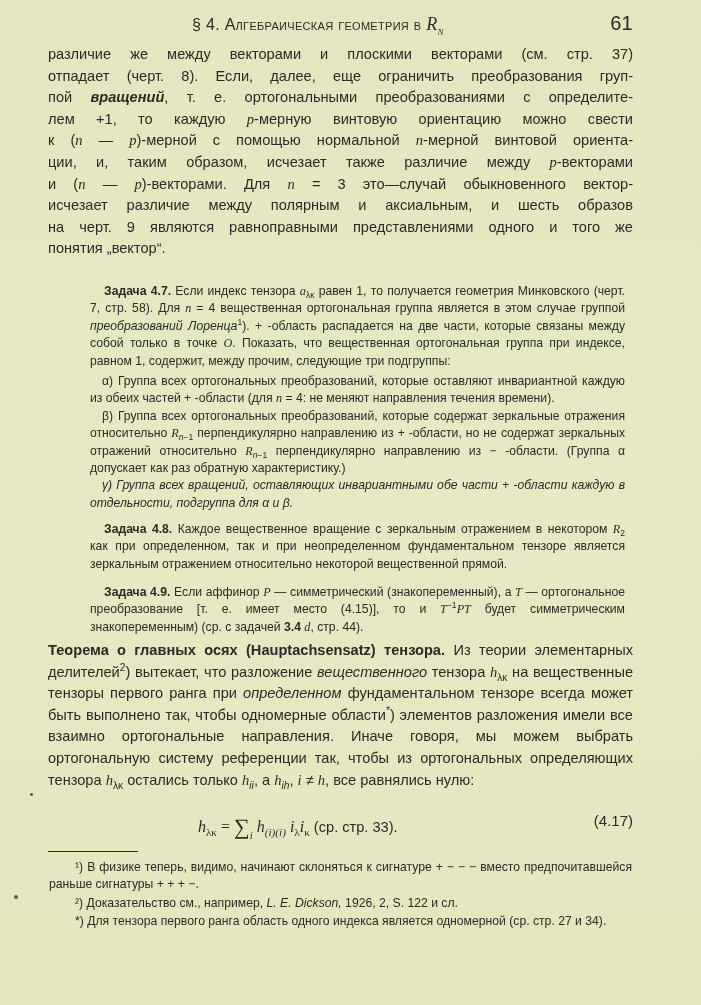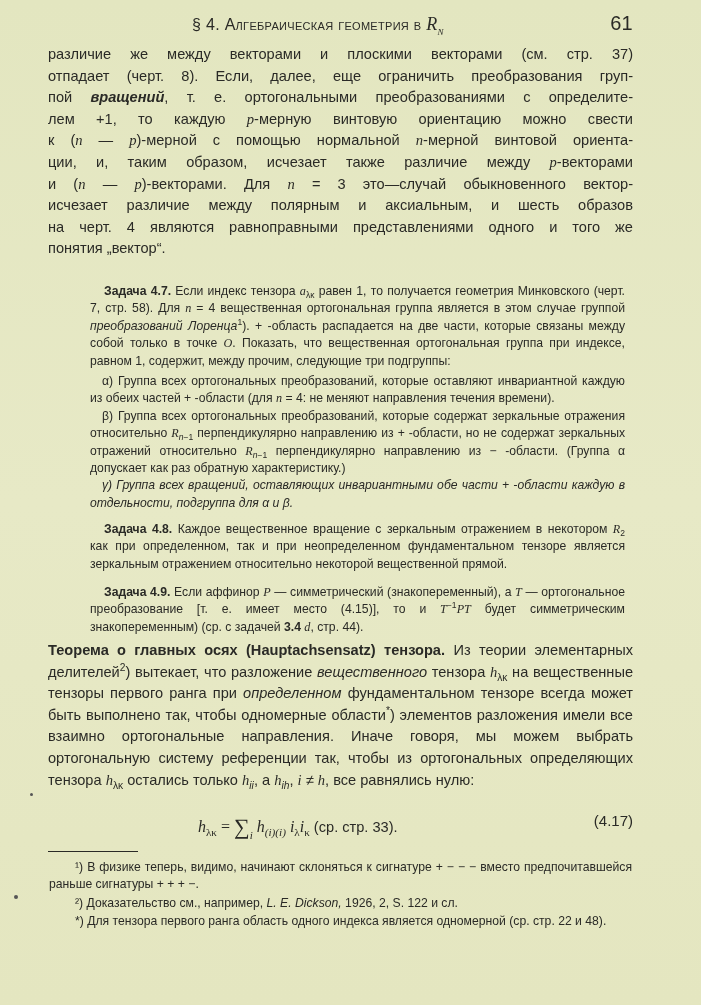--- a/index.html
+++ b/index.html
@@ -146,21 +146,21 @@
 
   <div class="body-text">
     <p style="text-align:justify;text-align-last:justify;">различие же между векторами и плоскими векторами (см. стр. 37)</p>
     <p style="text-align-last:justify;">отпадает (черт. 8). Если, далее, еще ограничить преобразования груп-</p>
     <p style="text-align-last:justify;">пой <i style="font-weight:bold;">вращений</i>, т. е. ортогональными преобразованиями с определите-</p>
     <p style="text-align-last:justify;">лем +1, то каждую <i class="m">p</i>-мерную винтовую ориентацию можно свести</p>
     <p style="text-align-last:justify;">к (<i class="m">n</i> — <i class="m">p</i>)-мерной с помощью нормальной <i class="m">n</i>-мерной винтовой ориента-</p>
     <p style="text-align-last:justify;">ции, и, таким образом, исчезает также различие между <i class="m">p</i>-векторами</p>
     <p style="text-align-last:justify;">и (<i class="m">n</i> — <i class="m">p</i>)-векторами. Для <i class="m">n</i> = 3 это—случай обыкновенного вектор-</p>
     <p style="text-align-last:justify;">исчезает различие между полярным и аксиальным, и шесть образов</p>
-    <p style="text-align-last:justify;">на черт. 4 являются равноправными представлениями одного и того же</p>
+    <p style="text-align-last:justify;">на черт. 9 являются равноправными представлениями одного и того же</p>
     <p>понятия „вектор“.</p>
   </div>
 
   <div class="problem small-text" style="top:283px;">
     <p class="indent">
       <b class="lbl">Задача 4.7.</b>
       Если индекс тензора <i class="m">a</i><sub>λκ</sub> равен 1, то получается геометрия Минковского (черт. 7, стр. 58). Для <i class="m">n</i> = 4 вещественная ортогональная группа является в этом случае группой <i>преобразований Лоренца</i><sup>1</sup>). + -область распадается на две части, которые связаны между собой только в точке <i class="m">O</i>. Показать, что вещественная ортогональная группа при индексе, равном 1, содержит, между прочим, следующие три подгруппы:
     </p>
     <div class="sub-wrap">
       <p style="text-indent:12px;margin-top:3px;">
@@ -220,19 +220,19 @@
       <span>В физике теперь, видимо, начинают склоняться к сигнатуре + − − − вместо предпочитавшейся раньше сигнатуры + + + −.</span>
     </p>
     <p>
       <span>²)</span>
       <span>Доказательство см., например,</span>
       <i>L. E. Dickson,</i>
       <span>1926, 2, S. 122 и сл.</span>
     </p>
     <p>
       <span>*)</span>
-      <span>Для тензора первого ранга область одного индекса является одномерной (ср. стр. 22 и 48).</span>
+      <span>Для тензора первого ранга область одного индекса является одномерной (ср. стр. 27 и 34).</span>
     </p>
   </div>
 </div>
 
 <div class="dot" style="left:14px;top:895px;"></div>
 <div class="dot" style="left:30px;top:793px;width:3px;height:3px;"></div>
 
 </body></html>

